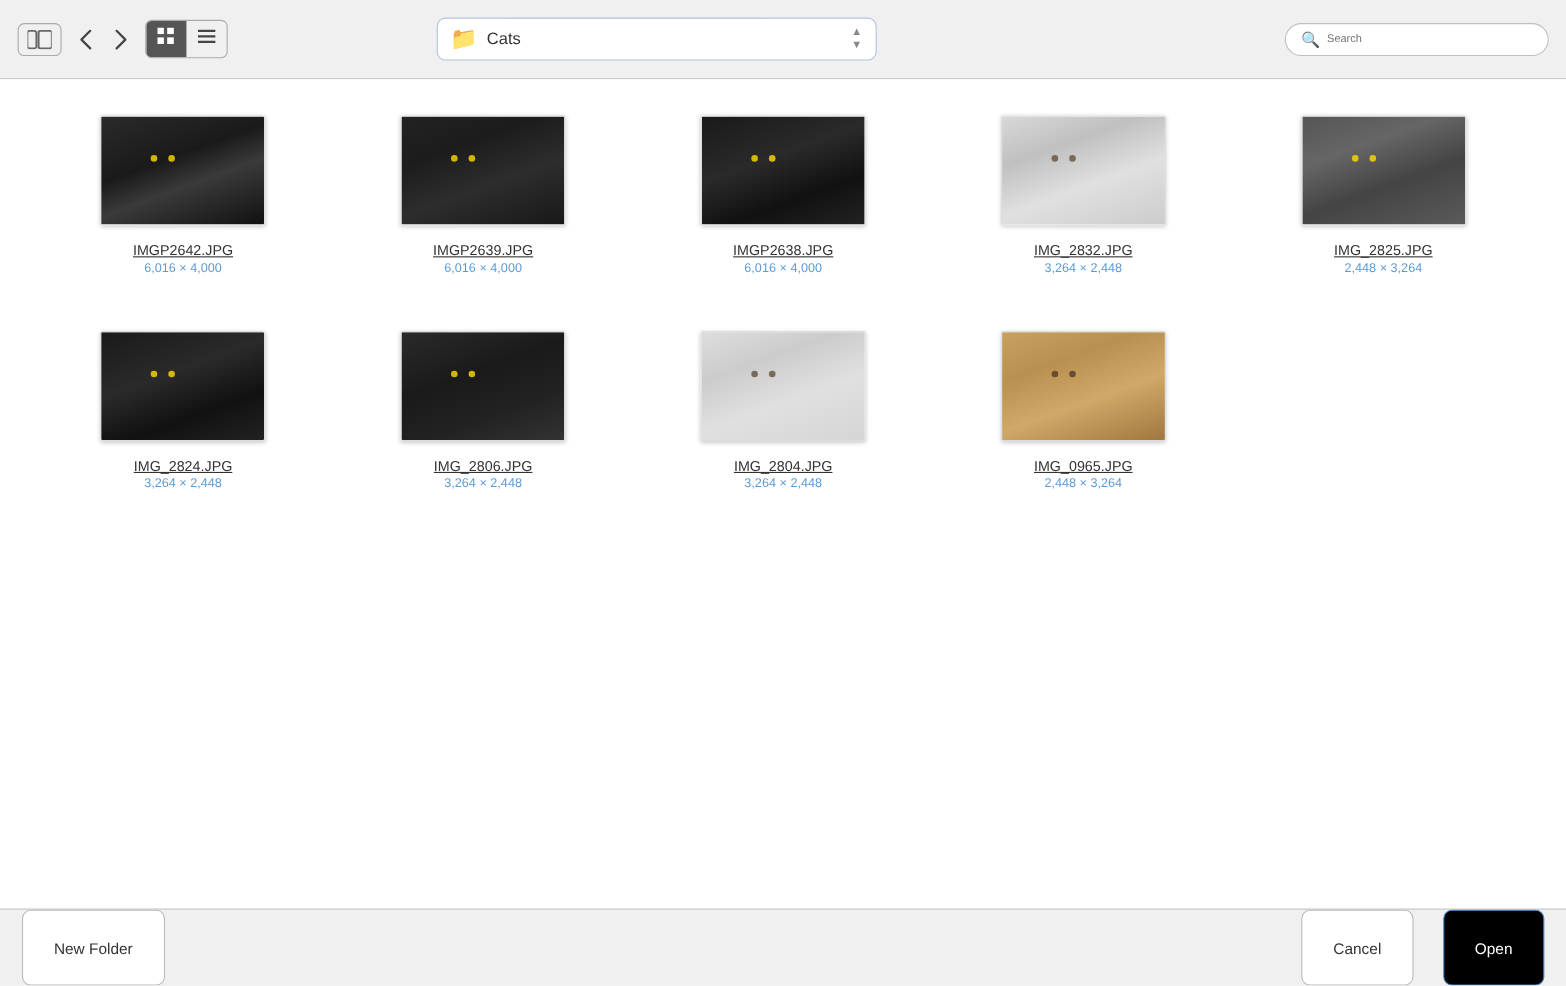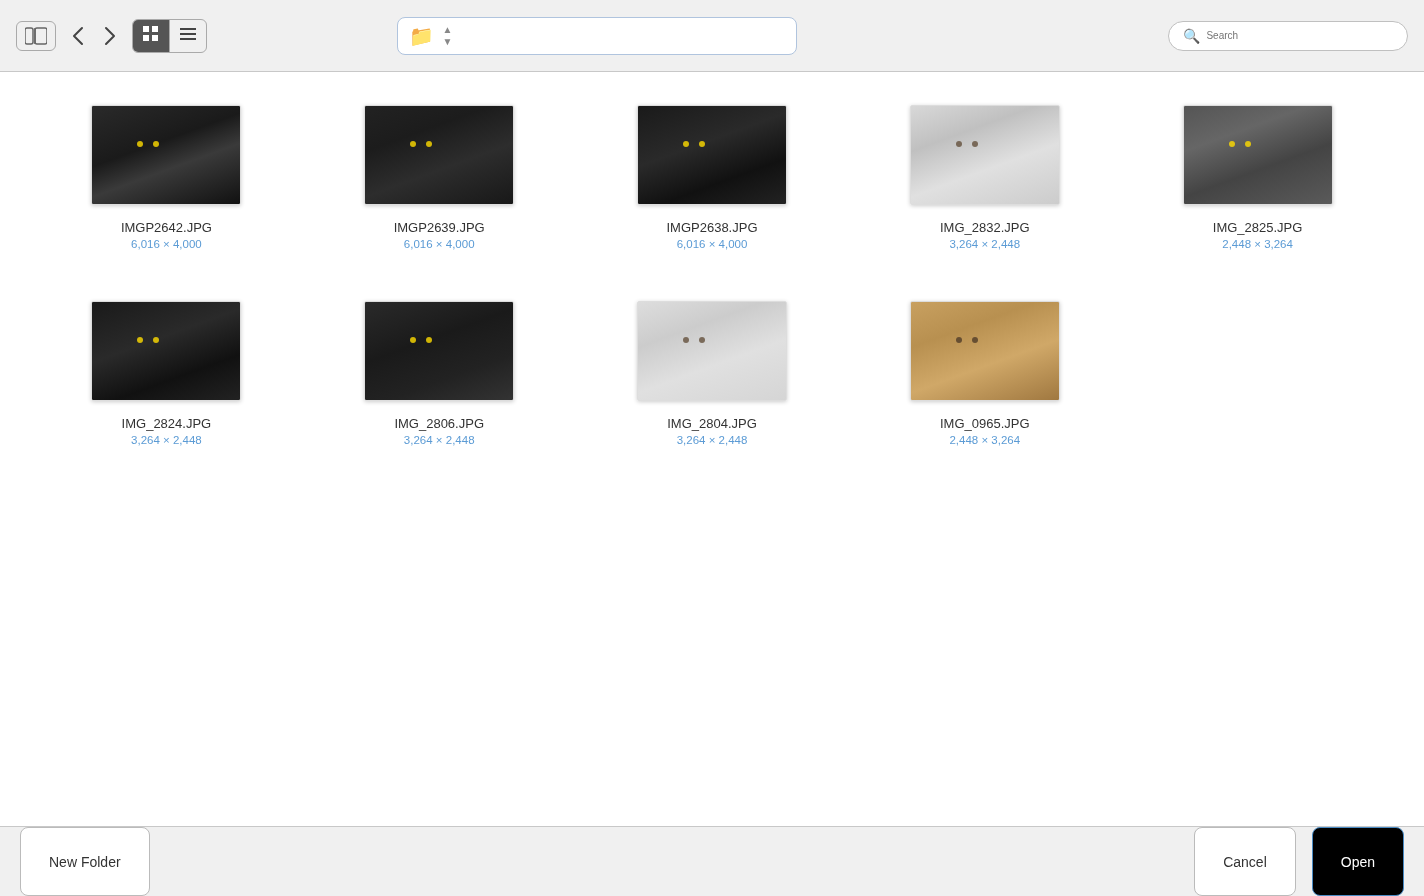--- a/index.html
+++ b/index.html
@@ -202,20 +202,21 @@
     }
     .cat-4::before, .cat-8::before { background: rgba(100,80,60,0.8); box-shadow: 16px 0 0 rgba(100,80,60,0.8); }
     .cat-9::before { background: rgba(80,60,40,0.8); box-shadow: 16px 0 0 rgba(80,60,40,0.8); }
 
     .file-name {
       font-size: 13px;
       color: #333;
       text-align: center;
       margin-bottom: 3px;
       font-weight: 400;
+      text-decoration: underline;
     }
 
     .file-dims {
       font-size: 11.5px;
       color: #5b9bd5;
       text-align: right;
     }
 
     
     .bottom-bar {
@@ -234,21 +235,21 @@
       border-radius: 8px;
       padding: 10px 28px;
       font-size: 14px;
       cursor: pointer;
       color: #333;
       font-family: inherit;
     }
 
     .bottom-right {
       display: flex;
-      gap: 16px;
+      gap: 27px;
     }
 
     .open-btn {
       background: #000000;
       color: white;
       border: 1.5px solid #4a8bc4;
     }
   </style>
 </head>
 <body>
@@ -288,20 +289,21 @@
       <svg width="16" height="14" viewBox="0 0 16 14">
           <line x1="0" y1="2" x2="16" y2="2" stroke="#444" stroke-width="2"></line>
           <line x1="0" y1="7" x2="16" y2="7" stroke="#444" stroke-width="2"></line>
           <line x1="0" y1="12" x2="16" y2="12" stroke="#444" stroke-width="2"></line>
         </svg>
     </button>
   </div>
 
   <div class="location-bar">
     <span class="folder-icon">📁</span>
+    <span class="location-label">Cats</span>
     <div class="location-arrows">
       <span>▲</span>
       <span>▼</span>
     </div>
   </div>
 
   <div class="search-bar">
     <span class="search-icon-char">🔍</span>
     <input class="search-input" type="text" placeholder="Search" style="">
   </div>

